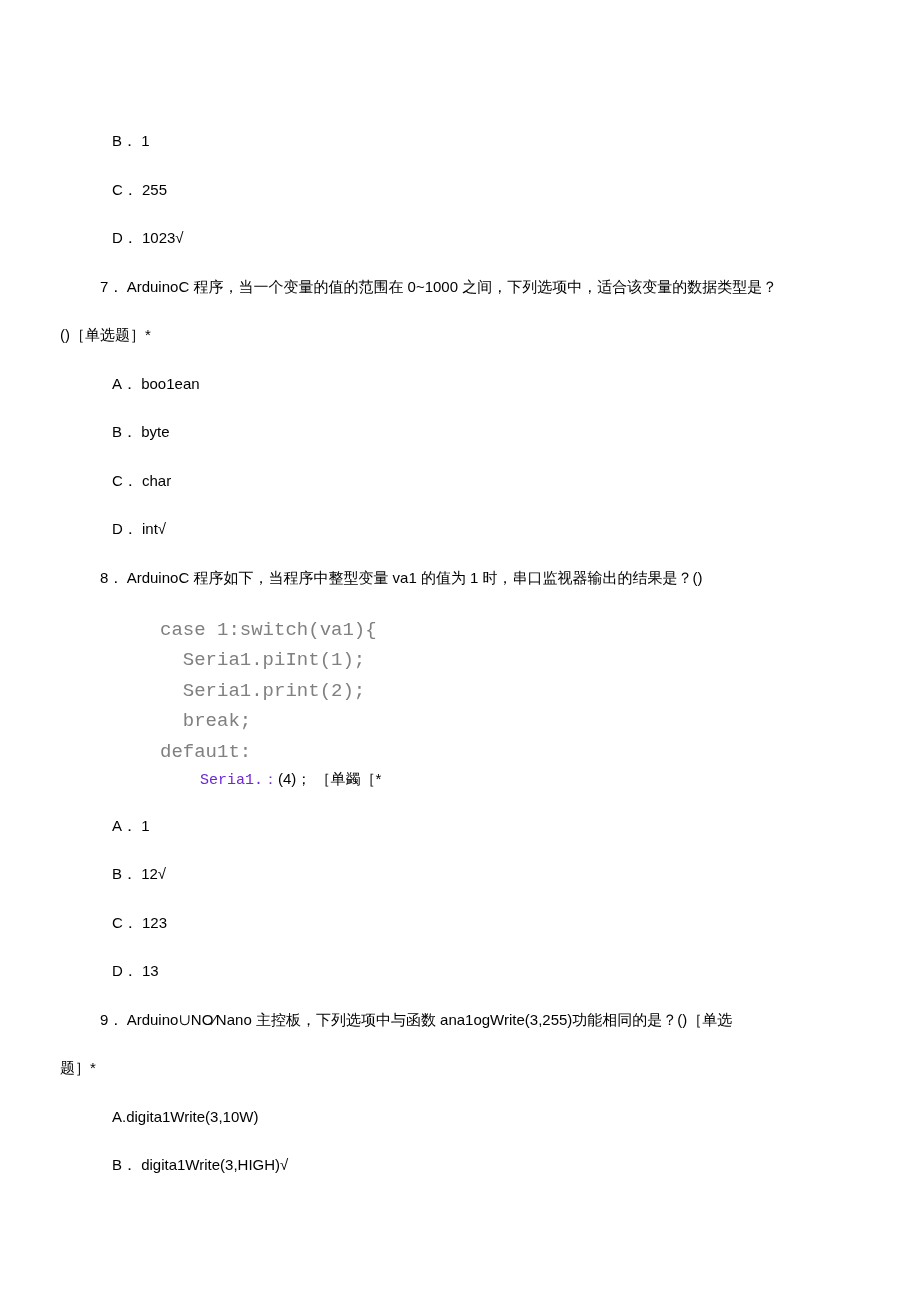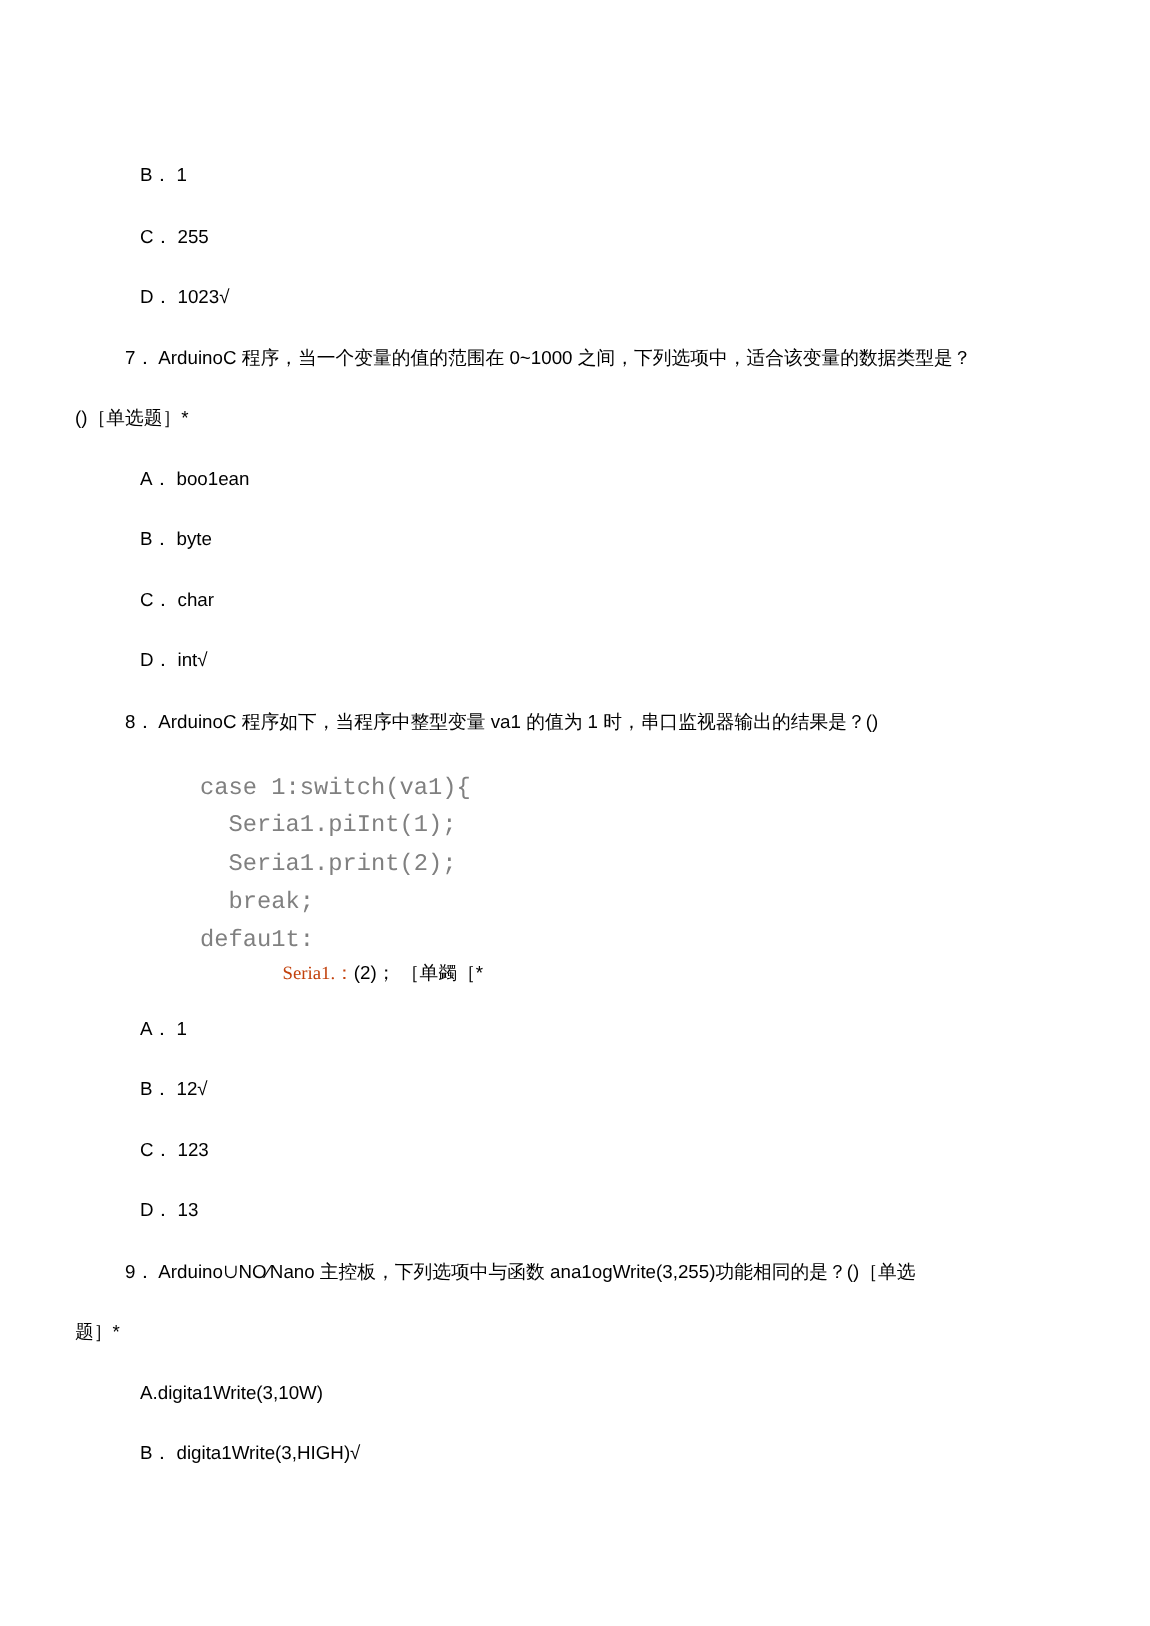--- a/index.html
+++ b/index.html
@@ -40,23 +40,22 @@
   .code-line {
     white-space: pre;
   }
   .code-last {
     font-family: Arial, "Microsoft YaHei", sans-serif;
     font-size: 15px;
     color: #000000;
     margin-left: 40px;
   }
   .code-last .serial {
-    color: #c2410c;
-    font-family: Liberation Serif, serif;
-    margin-left: 26px;
+    color: #6d28d9;
+    font-family: Liberation Mono, monospace;
   }
 </style>
 </head>
 <body>
 
 <div class="option" style="margin-top:70px;">B． 1</div>
 <div class="option">C． 255</div>
 <div class="option">D． 1023√</div>
 
 <div class="question">7． ArduinoC 程序，当一个变量的值的范围在 0~1000 之间，下列选项中，适合该变量的数据类型是？</div>
@@ -68,21 +67,21 @@
 
 <div class="question">8． ArduinoC 程序如下，当程序中整型变量 va1 的值为 1 时，串口监视器输出的结果是？()</div>
 
 <div class="code-block">
   <div class="code-line">case 1:switch(va1){</div>
   <div class="code-line">  Seria1.piInt(1);</div>
   <div class="code-line">  Seria1.print(2);</div>
   <div class="code-line">  break;</div>
   <div class="code-line">defau1t:</div>
   <div class="code-last">
-    <span class="serial">Seria1.：</span><span>(2)； ［单蠲［*</span>
+    <span class="serial">Seria1.：</span><span>(4)； ［单蠲［*</span>
   </div>
 </div>
 
 <div class="option">A． 1</div>
 <div class="option">B． 12√</div>
 <div class="option">C． 123</div>
 <div class="option">D． 13</div>
 
 <div class="question">9． Arduino∪NO⁄Nano 主控板，下列选项中与函数 ana1ogWrite(3,255)功能相同的是？()［单选</div>
 <div class="hang">题］*</div>

